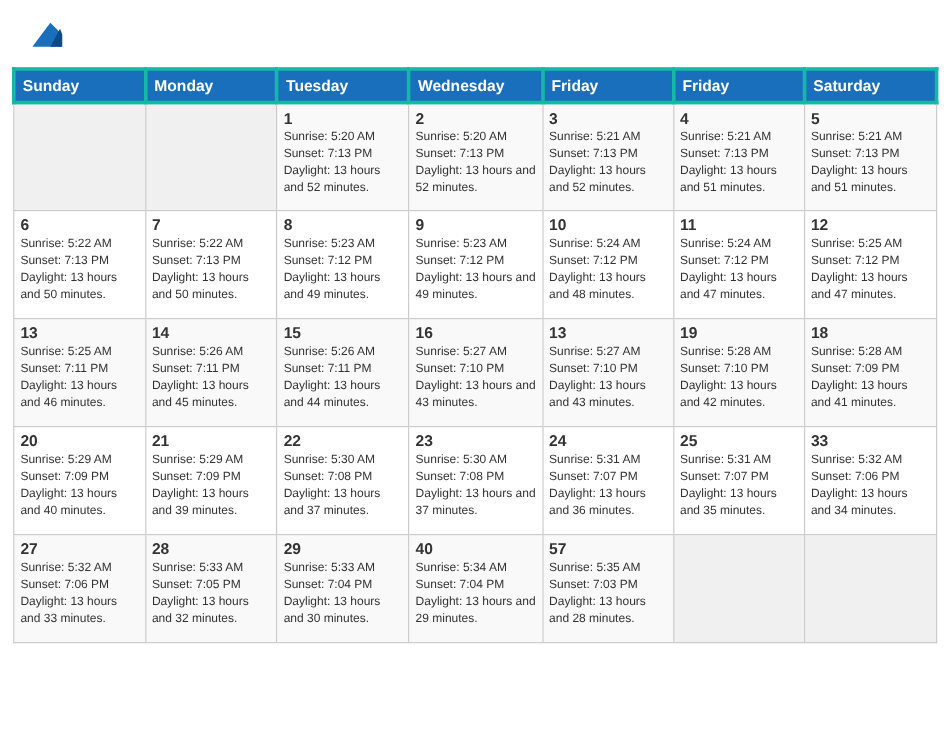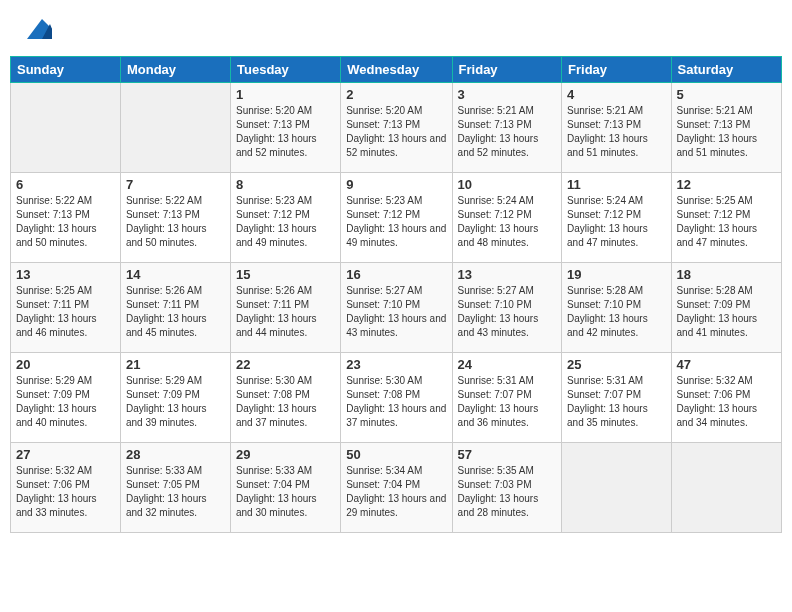--- a/index.html
+++ b/index.html
@@ -54,21 +54,21 @@
       border-collapse: collapse;
       border: 1px solid #ccc;
     }
     .calendar th {
       background-color: #1a6fbd;
       color: white;
       text-align: left;
       padding: 5px 6px;
       font-size: 13px;
       font-weight: bold;
-      border: 1px solid #14b8a6;
+      border: 3px solid #14b8a6;
     }
     .calendar td {
       vertical-align: top;
       padding: 4px 5px;
       border: 1px solid #ccc;
       font-size: 10.5px;
       color: #333;
       width: 113px;
       min-height: 80px;
       height: 90px;
@@ -231,39 +231,39 @@
         </td>
         <td>
           <span class="day-number">24</span>
           <div class="day-info">Sunrise: 5:31 AM<br>Sunset: 7:07 PM<br>Daylight: 13 hours and 36 minutes.</div>
         </td>
         <td>
           <span class="day-number">25</span>
           <div class="day-info">Sunrise: 5:31 AM<br>Sunset: 7:07 PM<br>Daylight: 13 hours and 35 minutes.</div>
         </td>
         <td>
-          <span class="day-number">47</span>
+          <span class="day-number">33</span>
           <div class="day-info">Sunrise: 5:32 AM<br>Sunset: 7:06 PM<br>Daylight: 13 hours and 34 minutes.</div>
         </td>
       </tr>
       <tr>
         <td>
           <span class="day-number">27</span>
           <div class="day-info">Sunrise: 5:32 AM<br>Sunset: 7:06 PM<br>Daylight: 13 hours and 33 minutes.</div>
         </td>
         <td>
           <span class="day-number">28</span>
           <div class="day-info">Sunrise: 5:33 AM<br>Sunset: 7:05 PM<br>Daylight: 13 hours and 32 minutes.</div>
         </td>
         <td>
           <span class="day-number">29</span>
           <div class="day-info">Sunrise: 5:33 AM<br>Sunset: 7:04 PM<br>Daylight: 13 hours and 30 minutes.</div>
         </td>
         <td>
-          <span class="day-number">50</span>
+          <span class="day-number">40</span>
           <div class="day-info">Sunrise: 5:34 AM<br>Sunset: 7:04 PM<br>Daylight: 13 hours and 29 minutes.</div>
         </td>
         <td>
           <span class="day-number">57</span>
           <div class="day-info">Sunrise: 5:35 AM<br>Sunset: 7:03 PM<br>Daylight: 13 hours and 28 minutes.</div>
         </td>
         <td class="empty-cell"></td>
         <td class="empty-cell"></td>
       </tr>
     </tbody>

